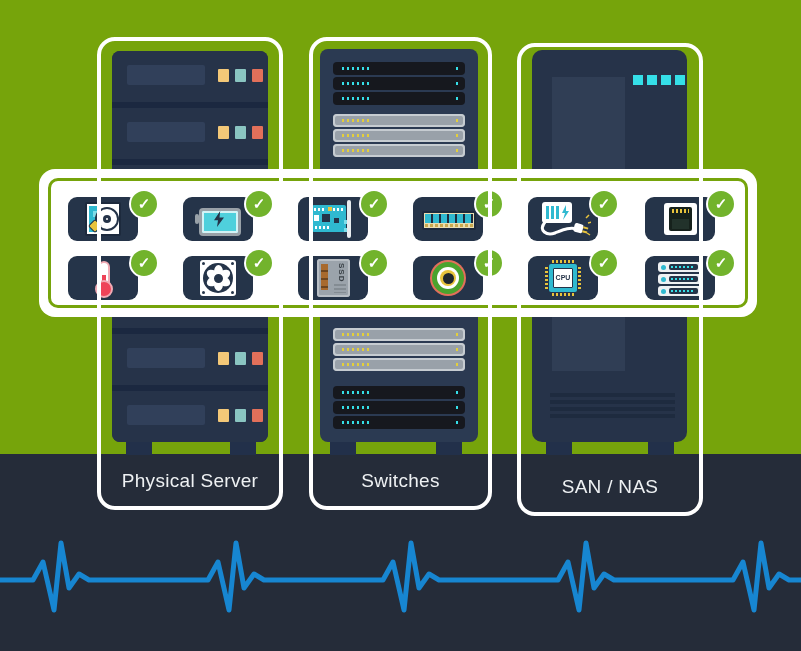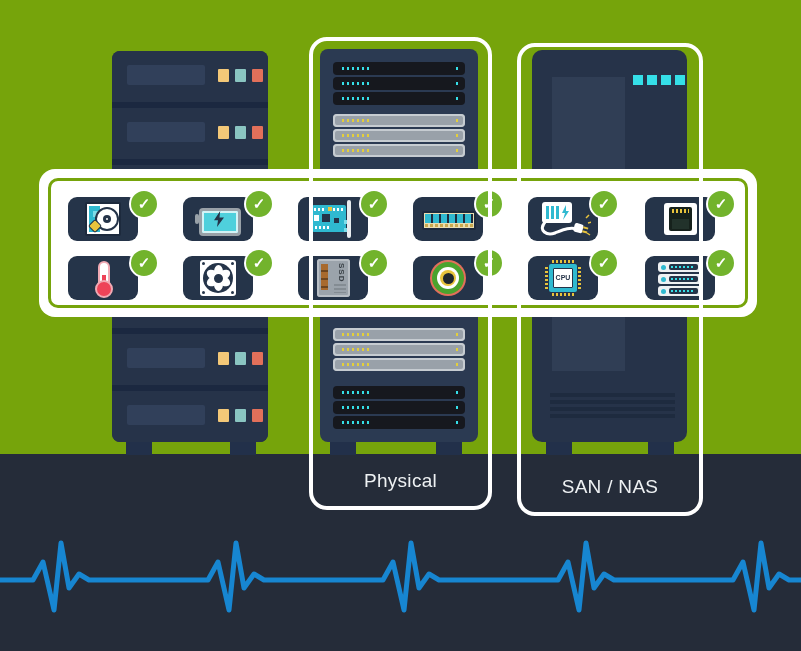--- a/index.html
+++ b/index.html
@@ -391,22 +391,25 @@
     </div>
     <div class="abs stack-bar sb3">
       <span class="abs stack-dot"></span>
       <span class="abs stack-panel">
           <span class="abs stack-leds"></span>
         </span>
     </div>
     <div class="badge">✓</div>
   </div>
 
+  <div class="panel" id="panel1">
+    <div class="panel-label">Physical Server</div>
+  </div>
   <div class="panel" id="panel2">
-    <div class="panel-label">Physical</div>
+    <div class="panel-label">Switches</div>
   </div>
   <div class="panel" id="panel3">
     <div class="panel-label">SAN / NAS</div>
   </div>
 
   <svg id="ekg" width="801" height="110" viewBox="0 0 801 110">
     <polyline fill="none" stroke="#1786d1" stroke-width="5" stroke-linejoin="round" stroke-linecap="round" points="0,60 33,60 43,42 54,90 61,23 69,68 79,54 89,60 208,60 218,42 229,90 236,23 244,68 254,54 264,60 383,60 393,42 404,90 411,23 419,68 429,54 439,60 558,60 568,42 579,90 586,23 594,68 604,54 614,60 733,60 743,42 754,90 761,23 769,68 779,54 789,60 801,60"></polyline>
   </svg>
 </div>
 

